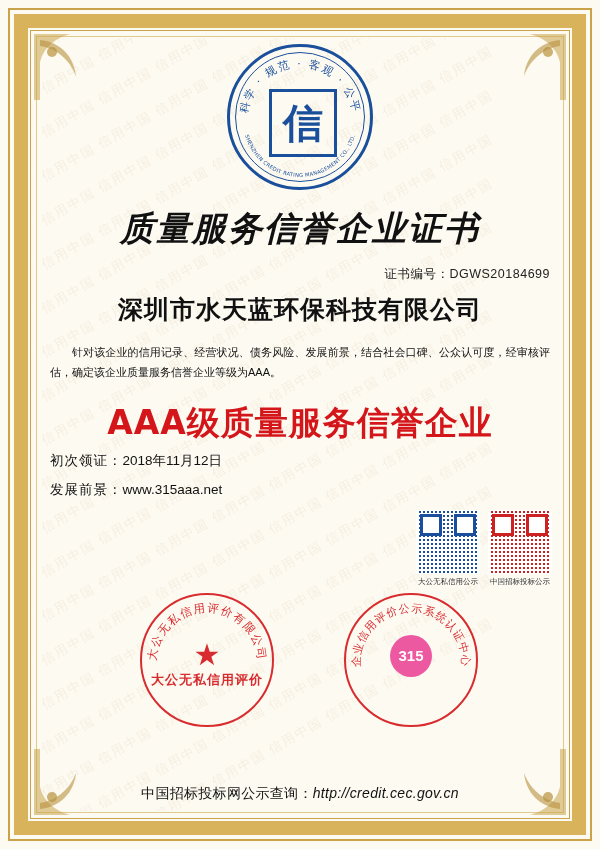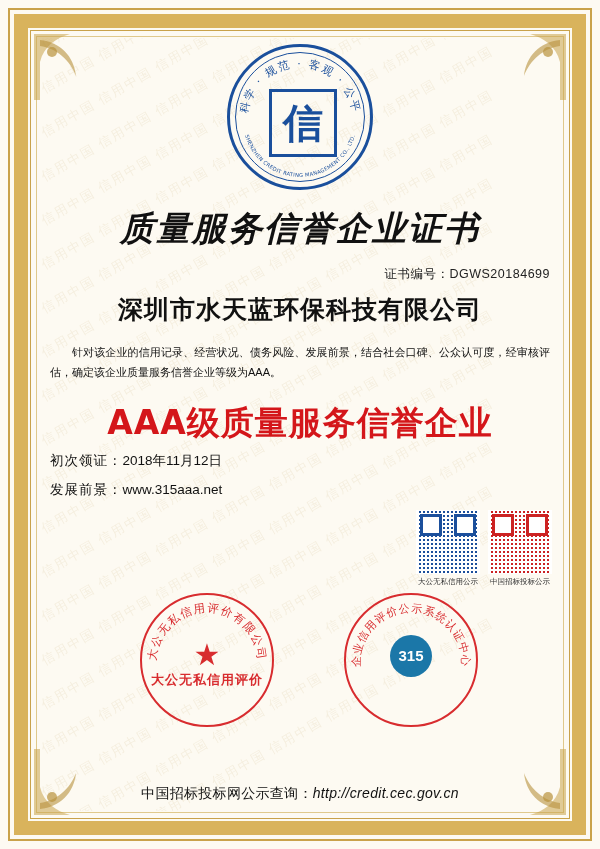--- a/index.html
+++ b/index.html
@@ -279,21 +279,21 @@
     font-size: 13px;
     font-weight: bold;
     letter-spacing: 1px;
   }
   .stamp-315 {
     position: absolute;
     left: 50%; top: 40px;
     margin-left: -21px;
     width: 42px; height: 42px;
     border-radius: 50%;
-    background: #0369a1;
+    background: #ec4899;
     color: #fff;
     font-size: 15px;
     font-weight: bold;
     line-height: 42px;
     text-align: center;
   }
 
   .footer {
     position: absolute;
     left: 0; right: 0;

